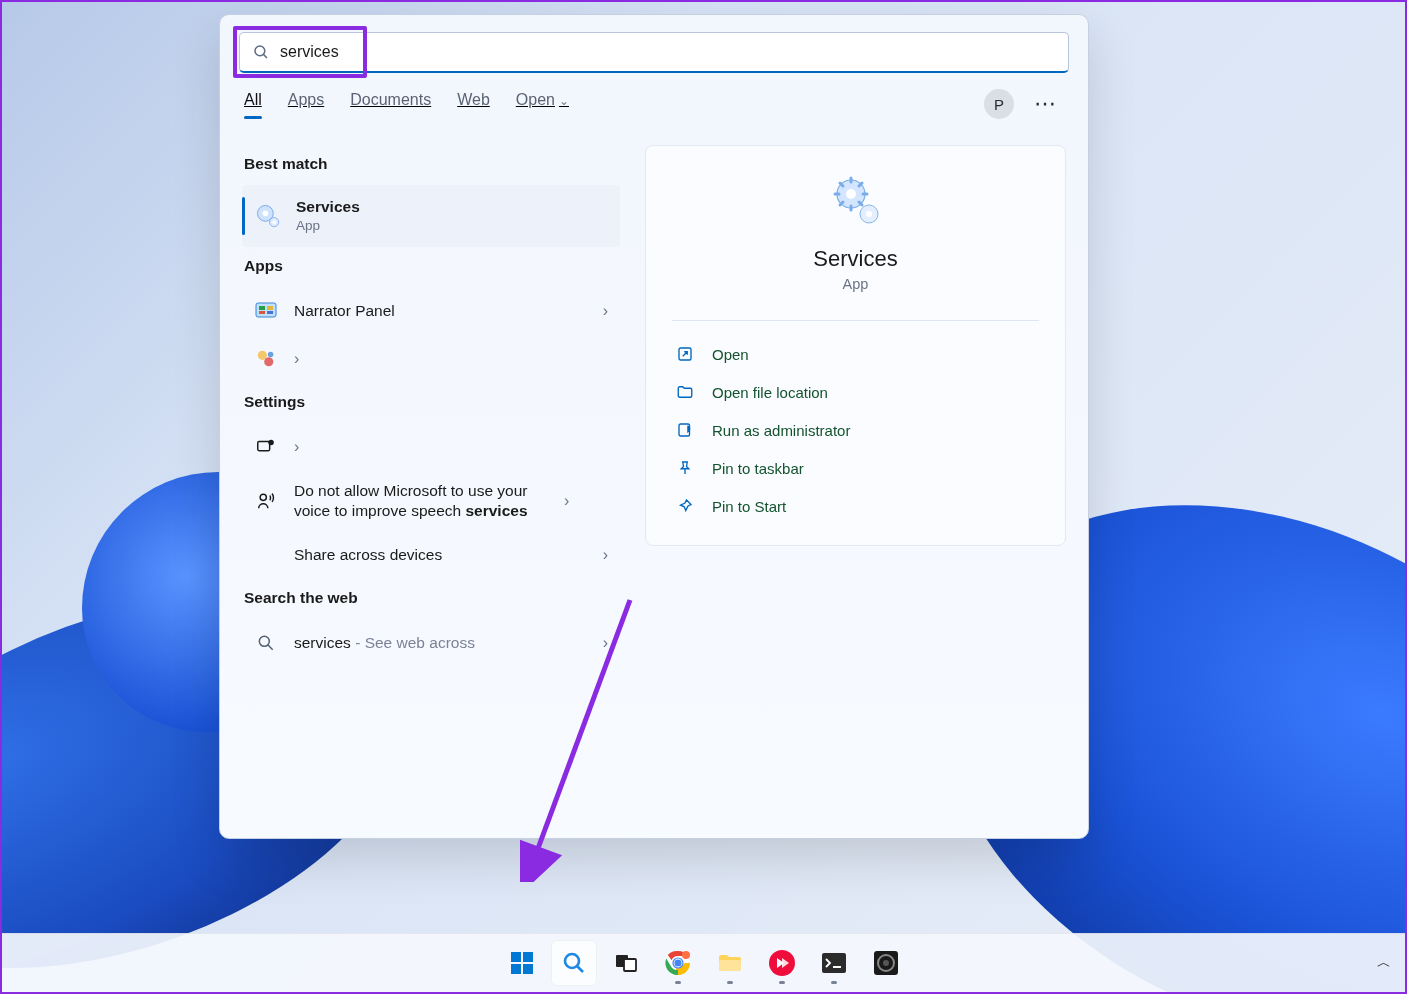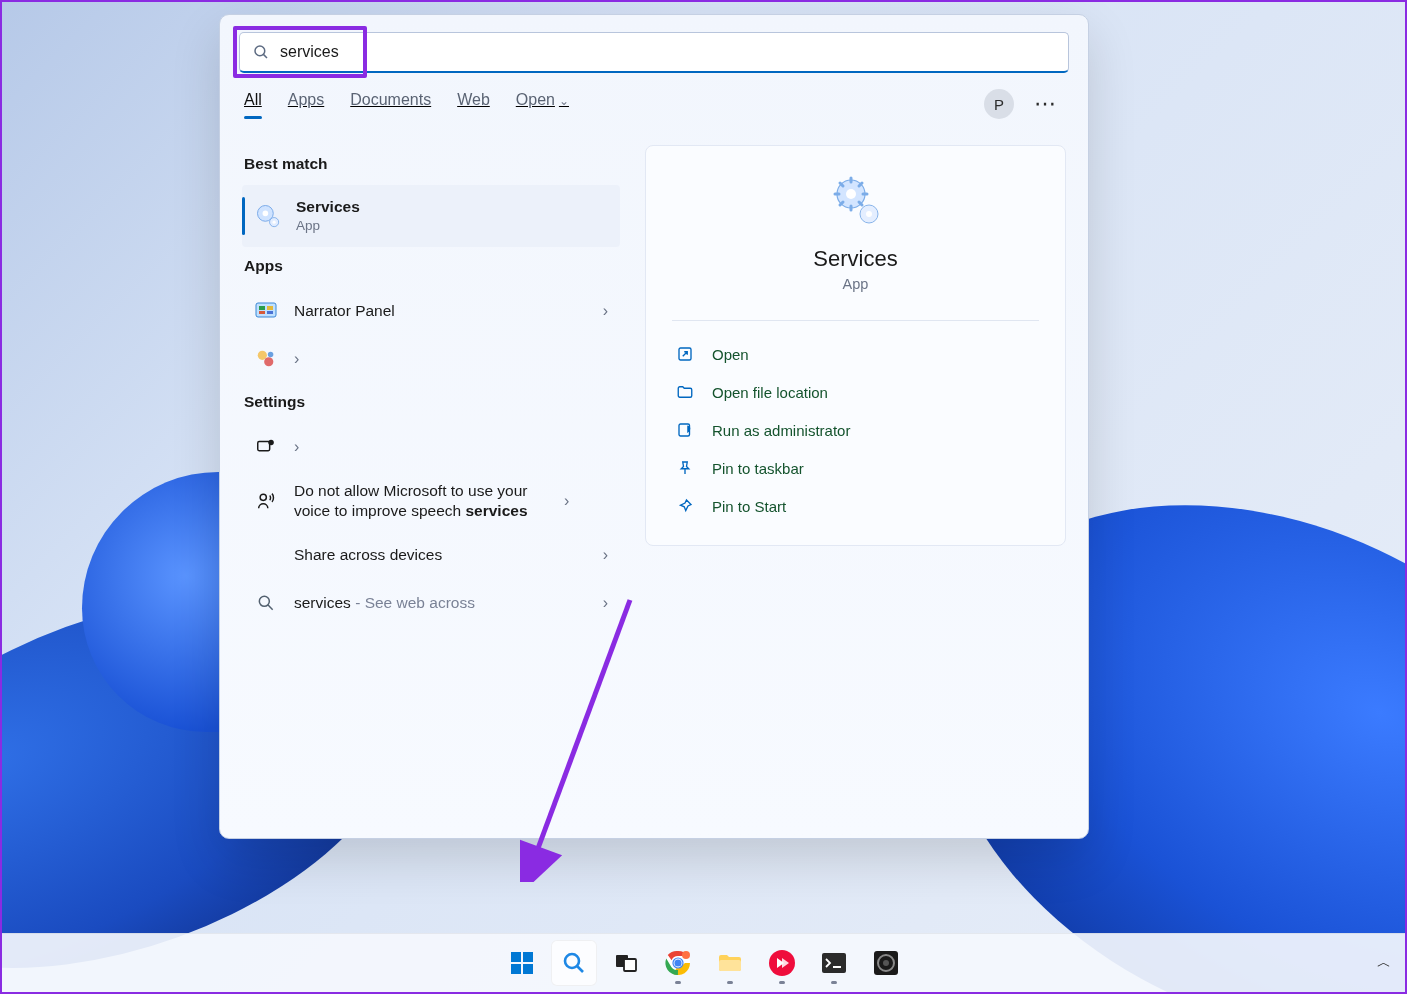--- a/index.html
+++ b/index.html
@@ -167,20 +167,21 @@
         </div>
         <div class="rtxt" style="max-width:270px"><span>Do not allow Microsoft to use your voice to improve speech </span><b>services</b></div>
         <div class="chev-r">›</div>
       </div>
       <div class="result">
         <div class="ricon"></div>
         <div class="rtxt"><span>Share across devices</span></div>
         <div class="chev-r">›</div>
       </div>
 
+      <div class="section-title">Search the web</div>
       <div class="result">
         <div class="ricon">
           <svg viewBox="0 0 24 24" width="20" height="20" fill="none" stroke="#52606f" stroke-width="1.8">
               <circle cx="10" cy="10" r="6"></circle>
               <line x1="20" y1="20" x2="14.5" y2="14.5"></line>
             </svg>
         </div>
         <div class="rtxt"><span>services</span><span style="color:#7a8296"> - See web across</span></div>
         <div class="chev-r">›</div>
       </div>

